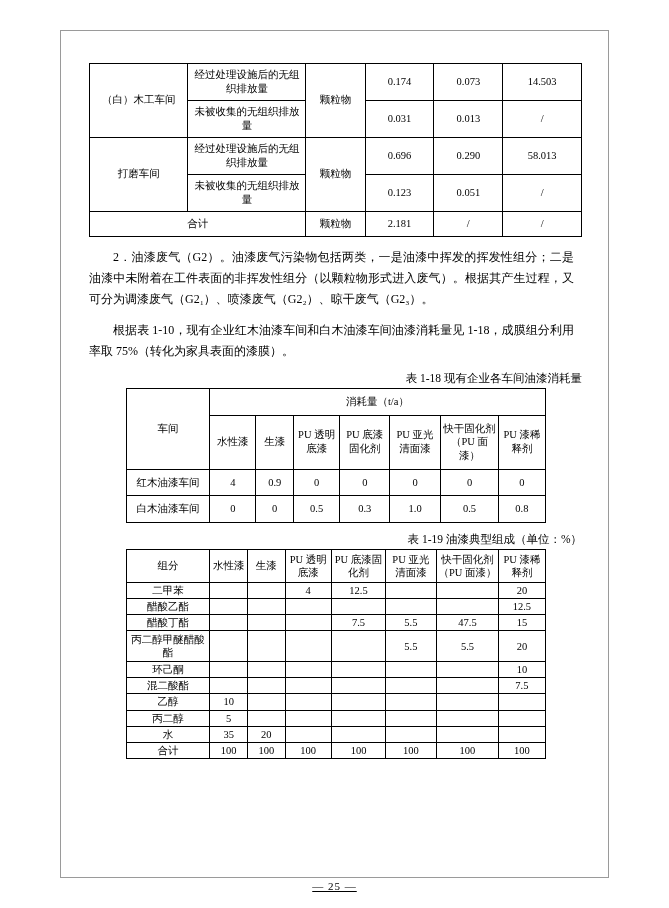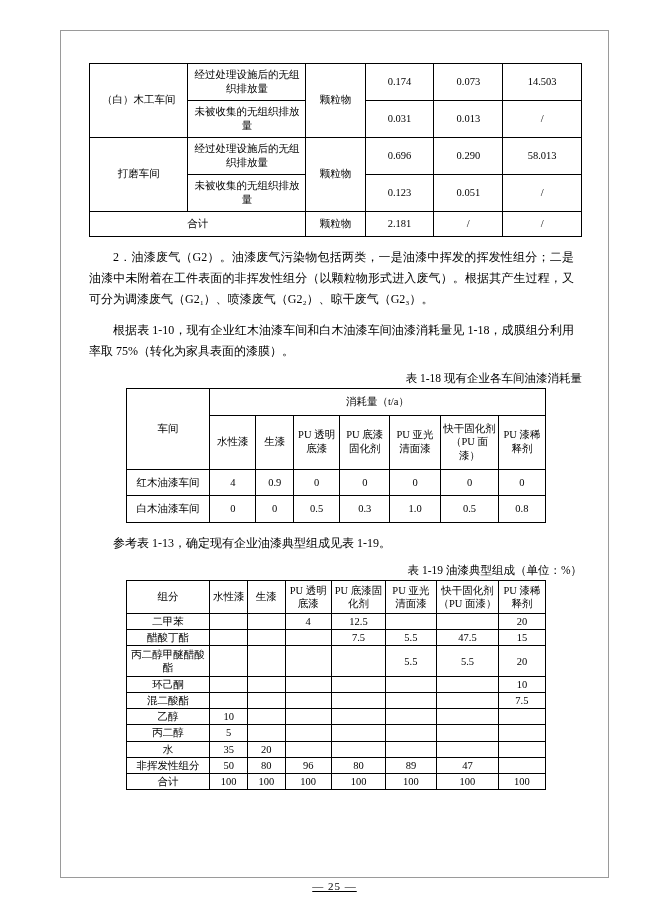--- a/index.html
+++ b/index.html
@@ -162,21 +162,20 @@
             <td>0.5</td>
             <td>0.3</td>
             <td>1.0</td>
             <td>0.5</td>
             <td>0.8</td>
           </tr>
         </tbody>
       </table>
     </div>
 
-    <p class="para">参考表 1-13，确定现有企业油漆典型组成见表 1-19。</p>
 
     <div class="caption">表 1-19 油漆典型组成（单位：%）</div>
     <div class="tbl3wrap">
       <table class="tbl3">
         <tbody>
           <tr>
             <td style="width:20%;height:30px">组分</td>
             <td style="width:9%">水性漆</td>
             <td style="width:9%">生漆</td>
             <td style="width:11%">PU 透明底漆</td>
@@ -189,20 +188,30 @@
             <td>二甲苯</td>
             <td></td>
             <td></td>
             <td>4</td>
             <td>12.5</td>
             <td></td>
             <td></td>
             <td>20</td>
           </tr>
           <tr>
+            <td>醋酸乙酯</td>
+            <td></td>
+            <td></td>
+            <td></td>
+            <td></td>
+            <td></td>
+            <td></td>
+            <td>12.5</td>
+          </tr>
+          <tr>
             <td>醋酸丁酯</td>
             <td></td>
             <td></td>
             <td></td>
             <td>7.5</td>
             <td>5.5</td>
             <td>47.5</td>
             <td>15</td>
           </tr>
           <tr>
@@ -259,30 +268,20 @@
             <td>水</td>
             <td>35</td>
             <td>20</td>
             <td></td>
             <td></td>
             <td></td>
             <td></td>
             <td></td>
           </tr>
           <tr>
-            <td>非挥发性组分</td>
-            <td>50</td>
-            <td>80</td>
-            <td>96</td>
-            <td>80</td>
-            <td>89</td>
-            <td>47</td>
-            <td></td>
-          </tr>
-          <tr>
             <td>合计</td>
             <td>100</td>
             <td>100</td>
             <td>100</td>
             <td>100</td>
             <td>100</td>
             <td>100</td>
             <td>100</td>
           </tr>
         </tbody>

